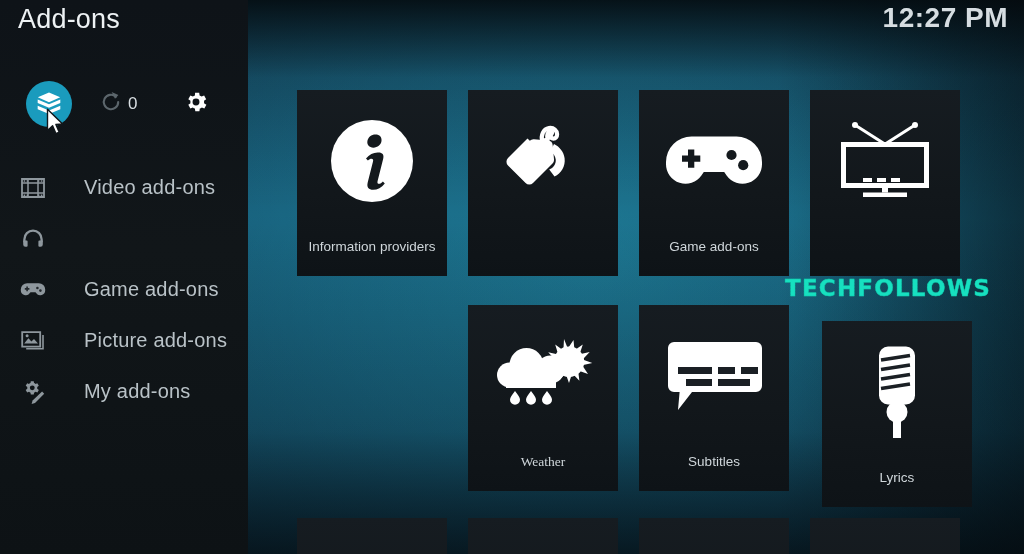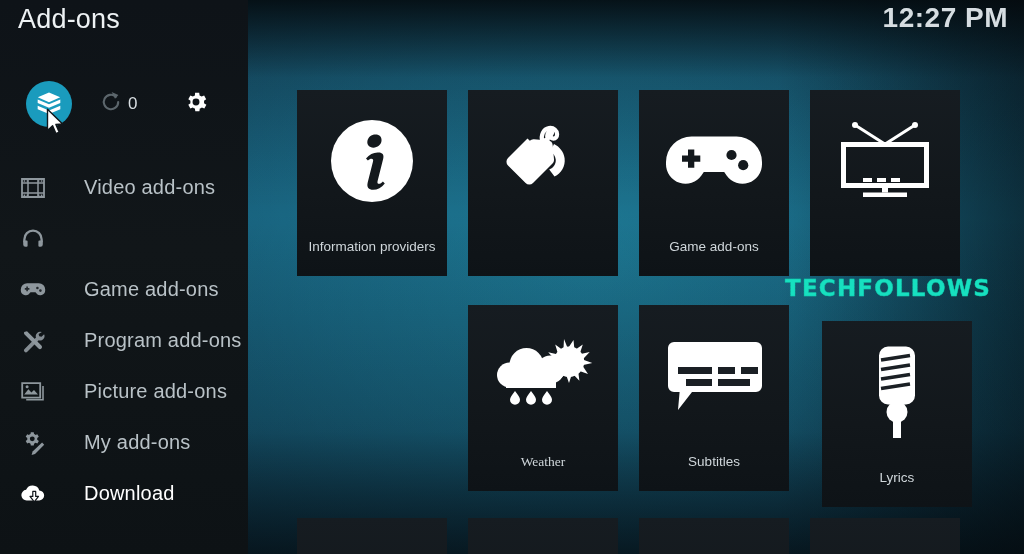--- a/index.html
+++ b/index.html
@@ -233,29 +233,20 @@
           <svg width="26" height="20" viewBox="0 0 26 20" aria-hidden="true">
             <path d="M7.2 3.2h11.6a6.4 6.4 0 0 1 6.4 6.4v.6a5.0 5.0 0 0 1-9.1 2.9l-.6-.9H10.5l-.6 .9A5.0 5.0 0 0 1 .8 10.2v-.6A6.4 6.4 0 0 1 7.2 3.2Z" fill="#8e979d"></path>
             <path d="M6.3 6.6h1.6v1.5h1.5v1.6H7.9v1.5H6.3V9.7H4.8V8.1h1.5Z" fill="#23282c"></path>
             <circle cx="17.4" cy="8.0" r="1.3" fill="#23282c"></circle>
             <circle cx="20.4" cy="10.6" r="1.3" fill="#23282c"></circle>
           </svg>
         </span>
         <span class="mi-label">Game add-ons</span>
       </div>
 
-      <div class="menu-item">
-        <span class="mi-icon">
-          <svg width="24" height="24" viewBox="0 0 24 24" aria-hidden="true">
-            <path d="M3.1 3.0 6.0 2.2 20.4 16.6a2.05 2.05 0 0 1-2.9 2.9L3.1 5.1Z" fill="#8e979d"></path>
-            <path d="M20.9 3.1a4.4 4.4 0 0 0-5.9 5.5L3.6 20.0a1.9 1.9 0 1 0 2.7 2.7L17.7 11.2a4.4 4.4 0 0 0 5.4-6.0l-2.6 2.6-2.3-.6-.6-2.3Z" fill="#8e979d" opacity="0.92"></path>
-          </svg>
-        </span>
-        <span class="mi-label">Program add-ons</span>
-      </div>
 
       <div class="menu-item">
         <span class="mi-icon">
           <svg width="24" height="22" viewBox="0 0 24 22" aria-hidden="true">
             <path d="M1.2 2.2h18v14.4h-18Z" fill="none" stroke="#8e979d" stroke-width="1.8"></path>
             <path d="M3.2 13.6 7.4 8.2l3.0 3.4 2.6-2.6 4.0 4.6Z" fill="#8e979d"></path>
             <circle cx="6.1" cy="5.8" r="1.5" fill="#8e979d"></circle>
             <path d="M21.2 5.0h1.6v14.6H5.2v-1.6h16Z" fill="#8e979d"></path>
           </svg>
         </span>
@@ -265,29 +256,20 @@
       <div class="menu-item">
         <span class="mi-icon">
           <svg width="25" height="25" viewBox="0 0 25 25" aria-hidden="true">
             <path d="M16.2 9.7a5.9 5.9 0 0 0 0-1.7l1.6-1.2-1.5-2.6-1.8 .7a5.9 5.9 0 0 0-1.5-.85L12.75 2.2H9.8L9.5 4.05a5.9 5.9 0 0 0-1.5 .85l-1.8-.7-1.5 2.6L6.3 8.0a5.9 5.9 0 0 0 0 1.7L4.7 10.9l1.5 2.6 1.8-.7a5.9 5.9 0 0 0 1.5 .85l.3 1.85h2.95l.3-1.85a5.9 5.9 0 0 0 1.5-.85l1.8 .7 1.5-2.6ZM11.27 11.3a2.45 2.45 0 1 1 2.45-2.45 2.45 2.45 0 0 1-2.45 2.45Z" fill="#8e979d"></path>
             <path d="M21.1 12.6 23.2 14.7 14.0 23.9l-3.4 1.0 1.0-3.4Z" fill="#8e979d"></path>
           </svg>
         </span>
         <span class="mi-label">My add-ons</span>
       </div>
 
-      <div class="menu-item selected">
-        <span class="mi-icon">
-          <svg width="26" height="22" viewBox="0 0 26 22" aria-hidden="true">
-            <path d="M6.6 17.4a5.3 5.3 0 0 1-.5-10.57A7.0 7.0 0 0 1 19.3 7.4a4.9 4.9 0 0 1-.3 10Z" fill="#ffffff"></path>
-            <path d="M12.8 8.4h2.9v5.0h2.8l-4.25 5.4L10.0 13.4h2.8Z" fill="#ffffff" stroke="#10151a" stroke-width="1.2" stroke-linejoin="round"></path>
-          </svg>
-        </span>
-        <span class="mi-label">Download</span>
-      </div>
 
     </div>
   </div>
 
   <div class="grid">
 
     <div class="tile" style="left:0px;top:0px;">
       <div class="tile-icon">
         <svg width="88" height="88" viewBox="0 0 88 88" aria-hidden="true">
           <circle cx="44" cy="44" r="41" fill="#ffffff"></circle>

